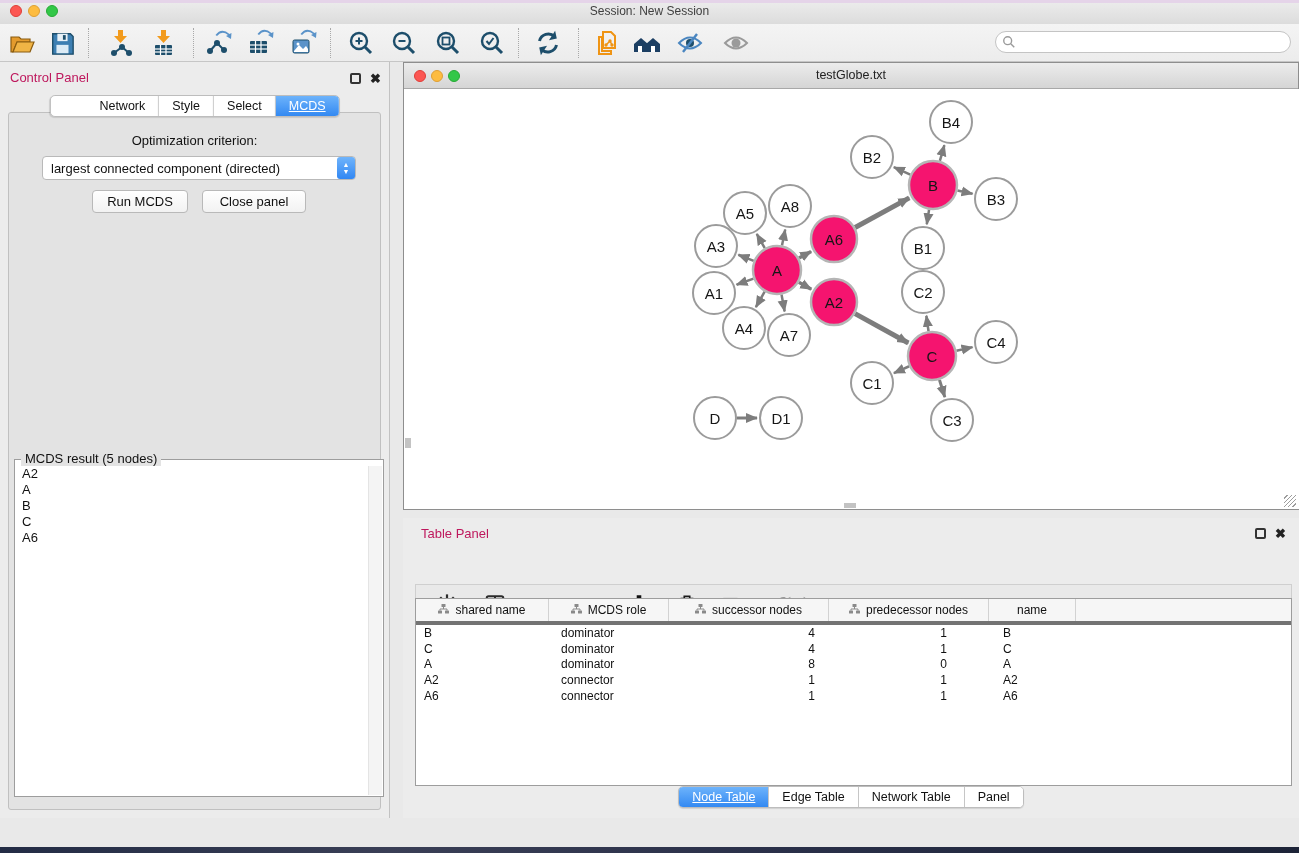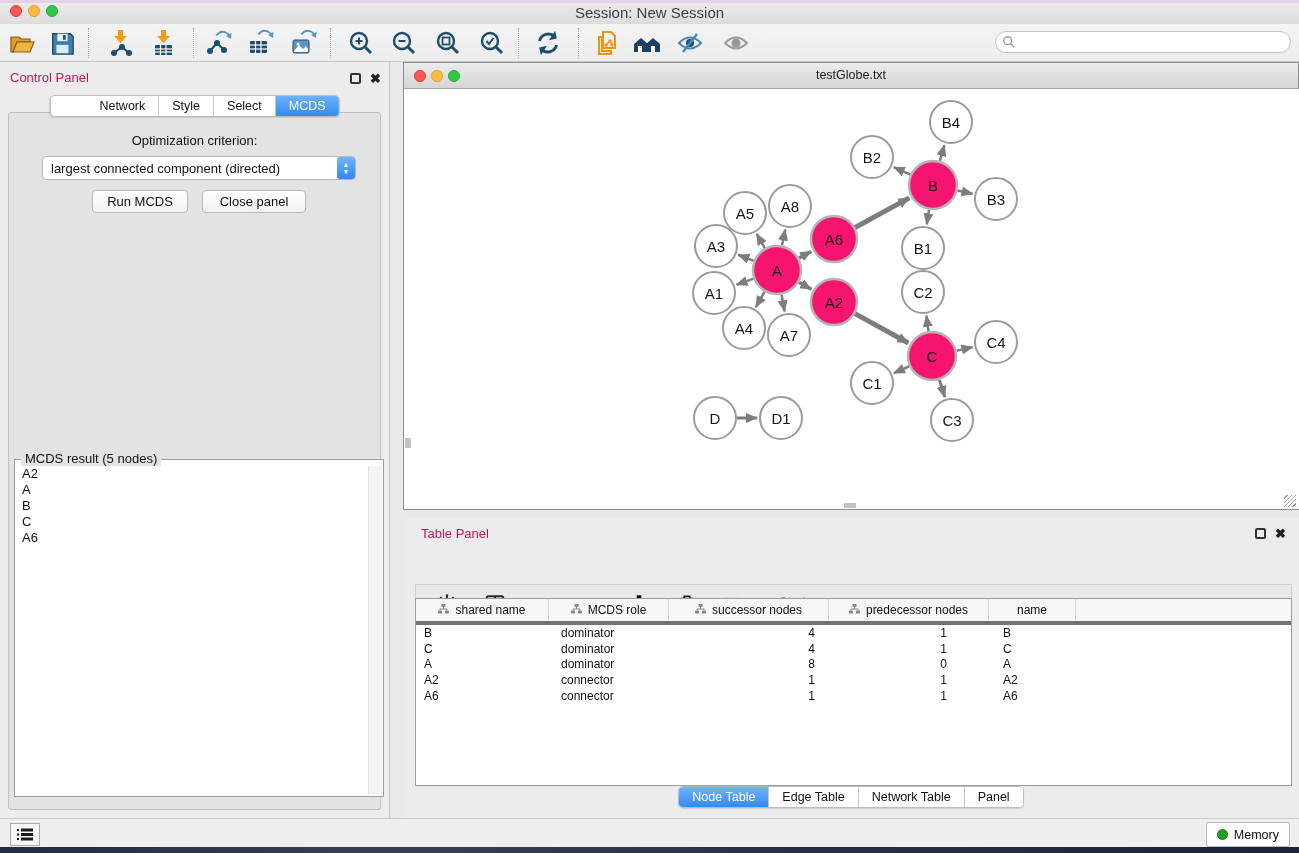--- a/index.html
+++ b/index.html
@@ -7,21 +7,21 @@
   .app{position:relative;width:1299px;height:853px;overflow:hidden;background:#e9e9e9;}
 
   
   .titlebar{position:absolute;left:0;top:0;width:100%;height:24px;
     background:linear-gradient(#ededed,#dcdcdc);border-bottom:1px solid #b5b5b5;}
   .titlebar .lav{position:absolute;left:0;top:0;width:100%;height:3px;background:#e5d4e9;}
   .tl{position:absolute;top:5px;width:12px;height:12px;border-radius:50%;box-sizing:border-box;}
   .tl.red{background:#fc5753;border:1px solid #df3e39;}
   .tl.yel{background:#fdbc40;border:1px solid #de9f34;}
   .tl.grn{background:#33c748;border:1px solid #27aa35;}
-  .win-title{position:absolute;left:0;right:0;top:4px;text-align:center;font-size:15px;color:#3f3f3f;}
+  .win-title{position:absolute;left:0;right:0;top:4px;text-align:center;font-size:12px;color:#3f3f3f;}
 
   
   .toolbar{position:absolute;left:0;top:24px;width:100%;height:38px;
     background:linear-gradient(#f4f4f4,#ececec);border-bottom:1px solid #c6c6c6;box-sizing:border-box;}
   .tbtn{position:absolute;top:2px;width:34px;height:34px;display:flex;align-items:center;justify-content:center;}
   .tsep{position:absolute;top:4px;height:30px;width:0;border-left:1px dotted #a9a9a9;}
   .searchbox{position:absolute;left:995px;top:7px;width:296px;height:22px;background:#fff;
     border:1px solid #c4c4c4;border-radius:12px;box-sizing:border-box;display:flex;align-items:center;padding-left:6px;}
   .searchbox input{border:none;outline:none;flex:1;font-size:12px;background:transparent;padding:0 6px;}
 
@@ -31,21 +31,21 @@
   .panel-header{position:absolute;left:0;top:0;width:100%;height:30px;}
   .panel-title{position:absolute;left:10px;top:8px;font-size:13px;color:#be185d;}
   .float-ico{position:absolute;width:11px;height:11px;border:2px solid #333;border-radius:2px;box-sizing:border-box;}
   .close-ico{position:absolute;font-size:13px;font-weight:bold;color:#222;line-height:11px;}
   .cp-inner{position:absolute;left:8px;top:50px;right:8px;bottom:8px;background:#e3e3e3;
     border:1px solid #c0c0c0;border-radius:3px;}
   .seg{display:inline-flex;background:#fff;border:1px solid #bdbdbd;border-radius:5px;overflow:hidden;
     box-shadow:0 1px 1px rgba(0,0,0,.12);}
   .seg .tab{padding:3px 13px;font-size:12.5px;color:#111;background:#fff;border-right:1px solid #c6c6c6;cursor:default;white-space:nowrap;}
   .seg .tab:last-child{border-right:none;}
-  .seg .tab.active{background:linear-gradient(#6db3fb,#3389f2);color:#fff;}
+  .seg .tab.active{background:linear-gradient(#6db3fb,#3389f2);color:#fff;text-decoration:underline;}
   .cp-tabs{position:absolute;top:33px;left:50%;transform:translateX(-50%);z-index:3;padding-left:36px;}
   .opt-label{position:absolute;left:0;right:0;top:71px;text-align:center;font-size:13px;color:#111;}
   .dropdown{position:absolute;left:42px;top:94px;width:314px;height:24px;background:#fff;border:1px solid #b9b9b9;
     border-radius:4px;box-sizing:border-box;display:flex;align-items:center;}
   .dropdown .dd-text{flex:1;font-size:13px;color:#111;padding-left:8px;white-space:nowrap;overflow:hidden;}
   .dd-stepper{width:18px;height:22px;border-radius:3px;background:linear-gradient(#70b4fb,#3187f3);
     display:flex;flex-direction:column;align-items:center;justify-content:center;gap:1px;margin-right:0px;}
   .dd-stepper span{color:#fff;font-size:7px;line-height:6px;}
   .pbtn{position:absolute;height:23px;background:linear-gradient(#ffffff,#f2f2f2);border:1px solid #b9b9b9;
     border-radius:4px;font-size:13px;color:#111;display:flex;align-items:center;justify-content:center;box-sizing:border-box;}
@@ -618,32 +618,14 @@
     <div class="tp-tabs">
       <span class="seg" id="tp-tabs">
           <span class="tab active">Node Table</span>
           <span class="tab">Edge Table</span>
           <span class="tab">Network Table</span>
           <span class="tab">Panel</span>
         </span>
     </div>
   </div>
 
-  <div class="statusbar">
-    <div class="listbtn">
-      <svg width="16" height="13" viewBox="0 0 16 13">
-        <g fill="#1b1b1b">
-            <rect x="0" y="1" width="2" height="2"></rect>
-            <rect x="4" y="0.5" width="12" height="3"></rect>
-        <rect x="0" y="5.5" width="2" height="2"></rect>
-            <rect x="4" y="5" width="12" height="3"></rect>
-        <rect x="0" y="10" width="2" height="2"></rect>
-            <rect x="4" y="9.5" width="12" height="3"></rect>
-          </g>
-      </svg>
-    </div>
-    <div class="membbtn membtn">
-      <span class="memdot"></span>
-      <span>Memory</span>
-    </div>
-  </div>
   <div class="desktop"></div>
 </div>
 
 </body></html>

